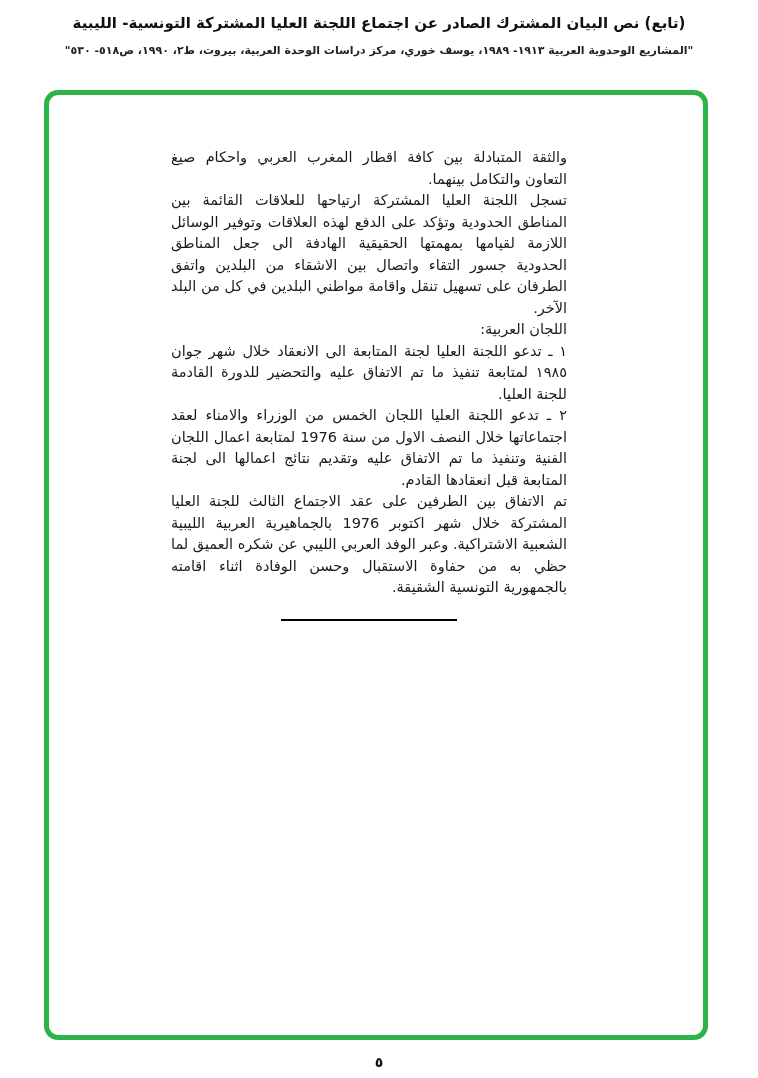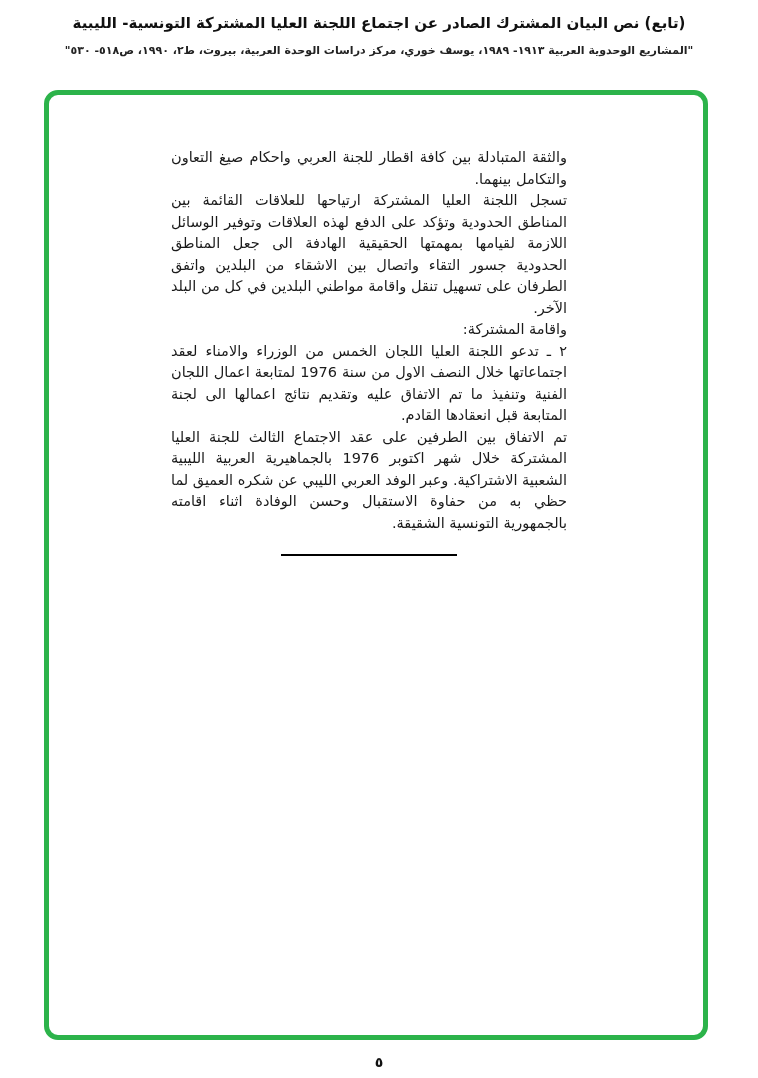--- a/index.html
+++ b/index.html
@@ -85,23 +85,24 @@
 
 <div class="page">
 
   <div class="page-header">
     <div class="header-title">(تابع) نص البيان المشترك الصادر عن اجتماع اللجنة العليا المشتركة التونسية- الليبية</div>
     <div class="header-citation">"المشاريع الوحدوية العربية ١٩١٣- ١٩٨٩، يوسف خوري، مركز دراسات الوحدة العربية، بيروت، ط٢، ١٩٩٠، ص٥١٨- ٥٣٠"</div>
   </div>
 
   <div class="green-box">
     <div class="text-block">
-      <p>والثقة المتبادلة بين كافة اقطار للجنة العربي واحكام صيغ التعاون والتكامل بينهما.</p>
+      <p>والثقة المتبادلة بين كافة اقطار المغرب العربي واحكام صيغ التعاون والتكامل بينهما.</p>
       <p>تسجل اللجنة العليا المشتركة ارتياحها للعلاقات القائمة بين المناطق الحدودية وتؤكد على الدفع لهذه العلاقات وتوفير الوسائل اللازمة لقيامها بمهمتها الحقيقية الهادفة الى جعل المناطق الحدودية جسور التقاء واتصال بين الاشقاء من البلدين واتفق الطرفان على تسهيل تنقل واقامة مواطني البلدين في كل من البلد الآخر.</p>
-      <p>واقامة المشتركة:</p>
+      <p>اللجان العربية:</p>
+      <p>١ ـ تدعو اللجنة العليا لجنة المتابعة الى الانعقاد خلال شهر جوان ١٩٨٥ لمتابعة تنفيذ ما تم الاتفاق عليه والتحضير للدورة القادمة للجنة العليا.</p>
       <p>٢ ـ تدعو اللجنة العليا اللجان الخمس من الوزراء والامناء لعقد اجتماعاتها خلال النصف الاول من سنة 1976 لمتابعة اعمال اللجان الفنية وتنفيذ ما تم الاتفاق عليه وتقديم نتائج اعمالها الى لجنة المتابعة قبل انعقادها القادم.</p>
       <p>تم الاتفاق بين الطرفين على عقد الاجتماع الثالث للجنة العليا المشتركة خلال شهر اكتوبر 1976 بالجماهيرية العربية الليبية الشعبية الاشتراكية. وعبر الوفد العربي الليبي عن شكره العميق لما حظي به من حفاوة الاستقبال وحسن الوفادة اثناء اقامته بالجمهورية التونسية الشقيقة.</p>
       <hr class="divider-line">
     </div>
   </div>
 
   <div class="page-number">٥</div>
 
 </div>
 

